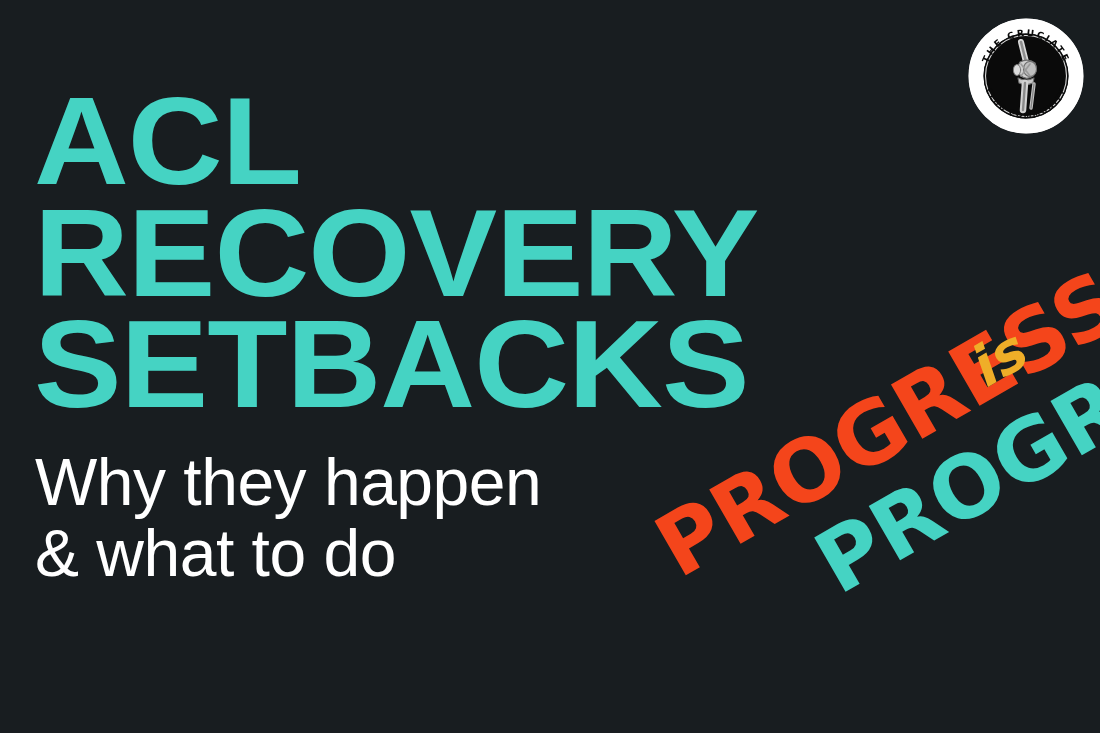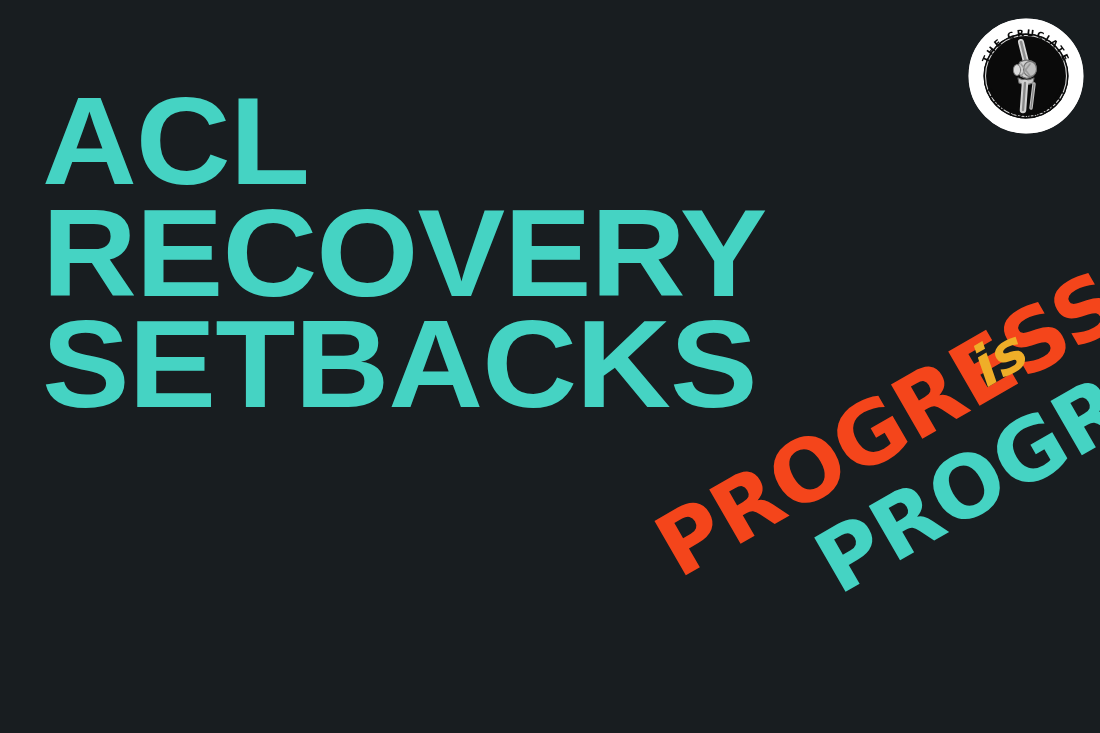--- a/index.html
+++ b/index.html
@@ -17,21 +17,20 @@
     font-family: "Liberation Sans", sans-serif;
     -webkit-font-smoothing: antialiased;
   }
 
   
   .headline {
     position: absolute;
     left: 34px;
     top: 86px;
     width: 700px;
-    margin-left: 8px;
   }
   .headline-line {
     display: block;
     color: #45D3C3;
     font-family: "Liberation Sans", sans-serif;
     font-weight: 700;
     font-size: 124px;
     line-height: 0.90;
     letter-spacing: -1px;
     transform: scaleX(1.06);
@@ -93,20 +92,24 @@
 <body>
 
 <div class="canvas">
 
   <div class="headline">
     <span class="headline-line l1">ACL</span>
     <span class="headline-line l2">RECOVERY</span>
     <span class="headline-line l3">SETBACKS</span>
   </div>
 
+  <div class="subtitle">
+    <span class="subtitle-line">Why they happen</span>
+    <span class="subtitle-line">&amp; what to do</span>
+  </div>
 
   <div class="logo-badge">
     <svg viewBox="0 0 116 116" xmlns="http://www.w3.org/2000/svg" aria-hidden="true">
       <defs>
         <path id="arcTop" d="M 18,58 A 40,40 0 0 1 98,58" fill="none"></path>
         <path id="arcBottom" d="M 16,58 A 42,42 0 0 0 100,58" fill="none"></path>
       </defs>
 
       <circle cx="58" cy="58" r="56" fill="none" stroke="#FFFFFF" stroke-width="2.4"></circle>
 

